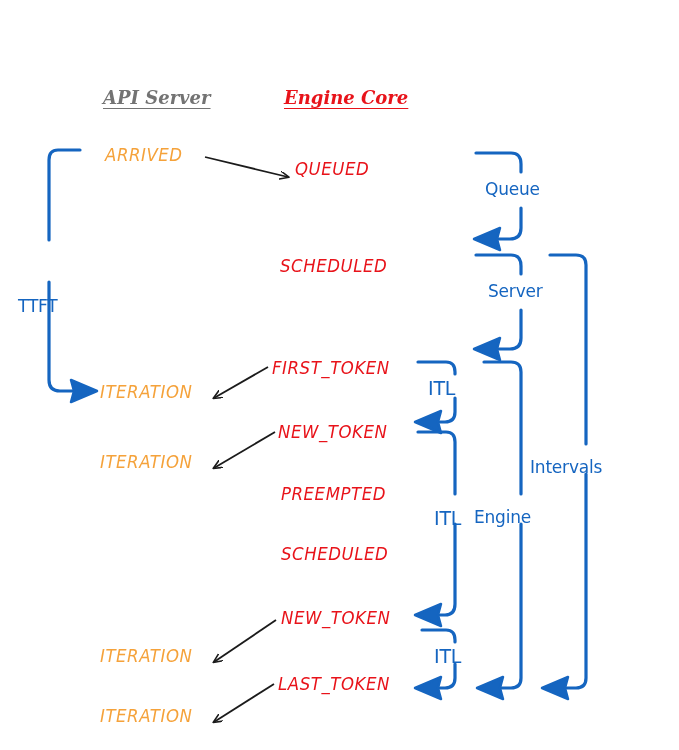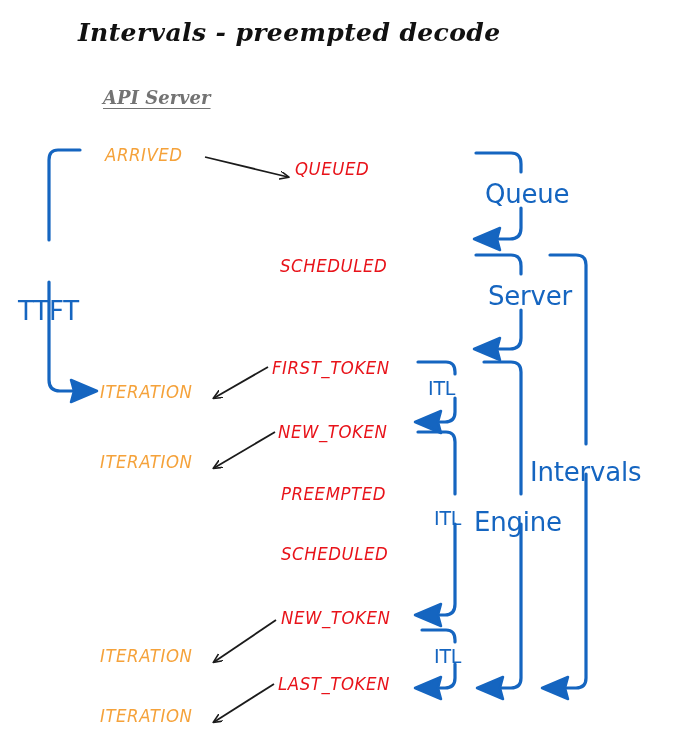--- a/index.html
+++ b/index.html
@@ -58,21 +58,21 @@
     letter-spacing: 0.6px;
     transform: scaleX(0.92);
     transform-origin: left center;
   }
   .state.api  { color: #f5a23a; }
   .state.core { color: #e8131a; }
 
   
   .interval {
     font-family: "DejaVu Sans", sans-serif;
-    font-size: 26px;
+    font-size: 17px;
     color: #1565c0;
     letter-spacing: -0.2px;
   }
   .interval.small { font-size: 19px; text-align: right; }
 </style>
 </head>
 <body>
 
 <div id="canvas">
 
@@ -141,23 +141,23 @@
       <path d="M477,688 L503,677 L500,688 L503,699 Z" fill="#1565c0" stroke="#1565c0" stroke-width="2.5" stroke-linejoin="round"></path>
     </g>
 
     <g>
       <path d="M550,255 L576,255 Q586,255 586,265 L586,444" fill="none" stroke="#1565c0" stroke-width="3.2" stroke-linecap="round"></path>
       <path d="M586,474 L586,678 Q586,688 576,688 L565,688" fill="none" stroke="#1565c0" stroke-width="3.2" stroke-linecap="round"></path>
       <path d="M542,688 L568,677 L565,688 L568,699 Z" fill="#1565c0" stroke="#1565c0" stroke-width="2.5" stroke-linejoin="round"></path>
     </g>
   </svg>
 
-  <div class="lbl title" style="left:78px; top:20px;">Intervals - preempted decode</div>
 
   <div class="lbl colhead api" style="left:103px; top:89px;">API Server</div>
+  <div class="lbl colhead core" style="left:284px; top:89px;">Engine Core</div>
 
   <div class="lbl state api" style="left:105px; top:146px;">ARRIVED</div>
   <div class="lbl state api" style="left:100px; top:383px;">ITERATION</div>
   <div class="lbl state api" style="left:100px; top:453px;">ITERATION</div>
   <div class="lbl state api" style="left:100px; top:647px;">ITERATION</div>
   <div class="lbl state api" style="left:100px; top:707px;">ITERATION</div>
 
   <div class="lbl state core" style="left:295px; top:160px;">QUEUED</div>
   <div class="lbl state core" style="left:280px; top:257px;">SCHEDULED</div>
   <div class="lbl state core" style="left:272px; top:359px;">FIRST_TOKEN</div>

